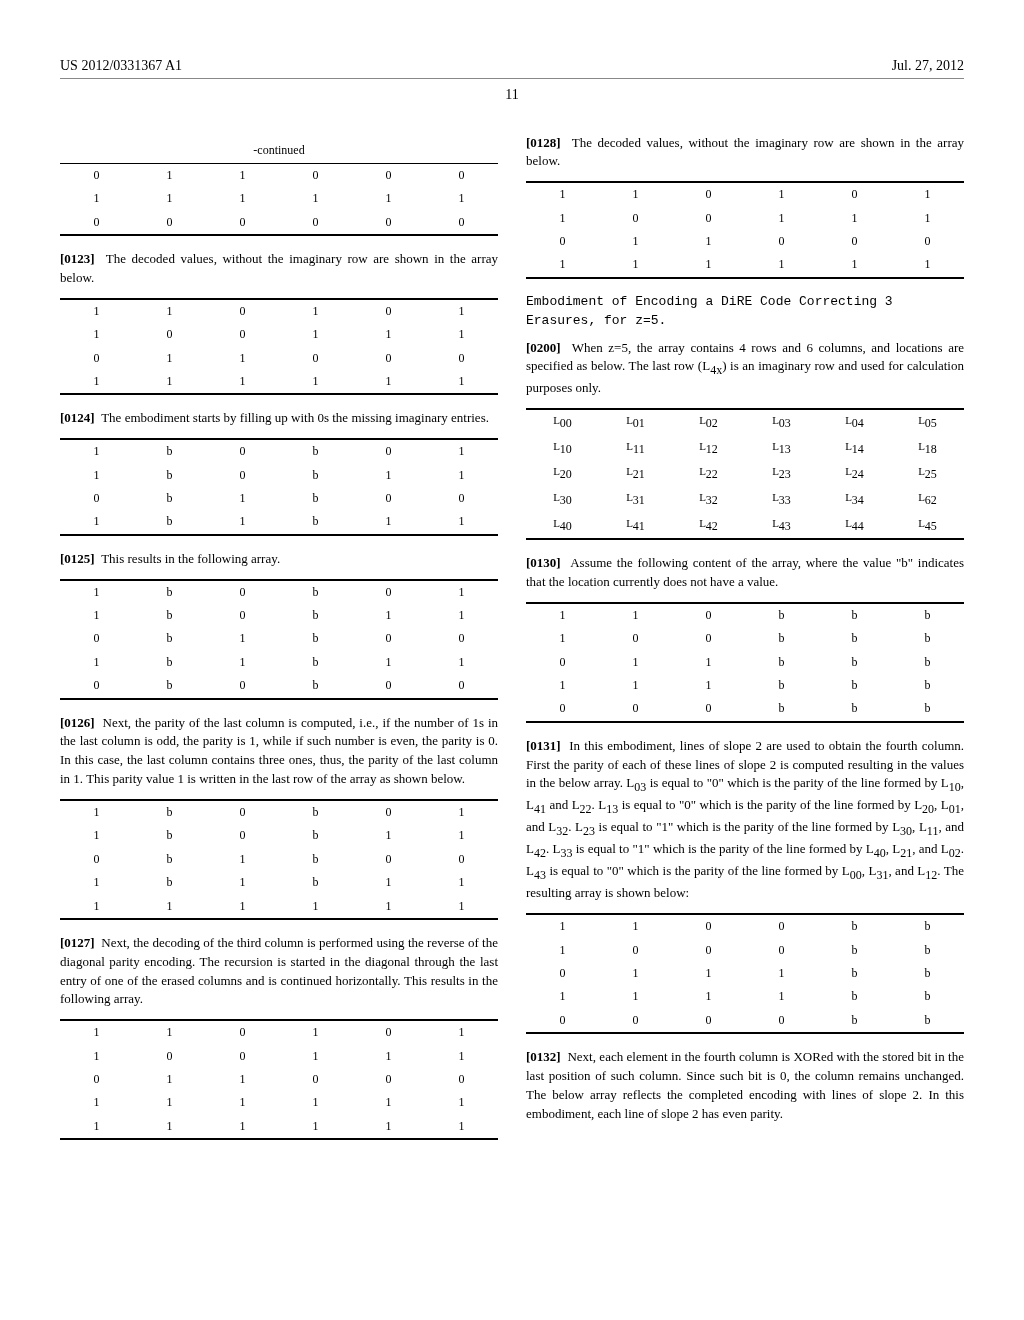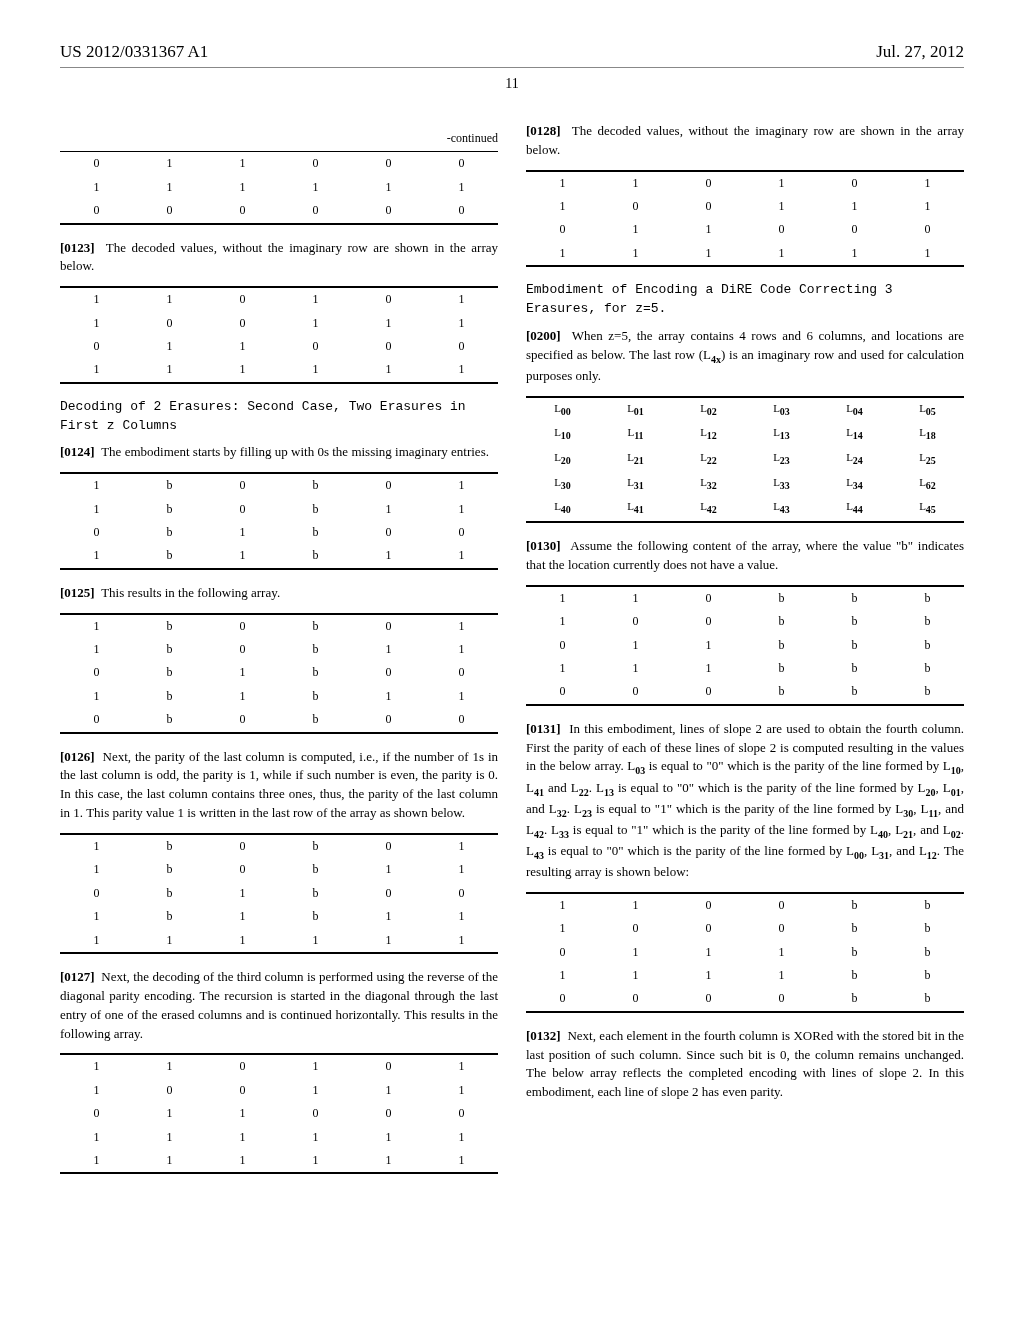--- a/index.html
+++ b/index.html
@@ -13,21 +13,21 @@
     width: 1024px;
     box-sizing: border-box;
   }
   .header {
     display: flex;
     justify-content: space-between;
     border-bottom: 1px solid #888;
     padding-bottom: 2px;
     margin-bottom: 6px;
   }
-  .header span { font-size: 17px; }
+  .header span { font-size: 14px; margin-top: 16px; }
   .page-num { text-align: center; font-size: 14px; margin-bottom: 28px; }
   .cols {
     display: flex;
     gap: 28px;
   }
   .col { flex: 1; min-width: 0; }
   .para { text-align: justify; margin: 0 0 10px 0; }
   .para .pnum { font-weight: bold; }
   .subhead { margin: 10px 0 8px 0; font-family: Liberation Mono, monospace; }
   table.datatbl {
@@ -38,26 +38,26 @@
     margin: 8px 0 14px 0;
     font-size: 12px;
   }
   table.datatbl td {
     text-align: center;
     padding: 3px 0;
     width: 16.6%;
   }
   table.datatbl.sub td { font-size: 11px; }
   .tbl-title {
-    text-align: right;
+    text-align: center;
     font-size: 12px;
     margin: 8px 0 0 0;
   }
   .tbl-title + table.datatbl { margin-top: 4px; }
-  .sub sub { font-size: 10px; font-weight: bold; }
+  .sub sub { font-size: 12px; }
 </style>
 </head>
 <body>
 
 <div class="header">
   <span>US 2012/0331367 A1</span>
   <span>Jul. 27, 2012</span>
 </div>
 <div class="page-num">11</div>
 
@@ -126,21 +126,20 @@
             <td>1</td>
             <td>1</td>
             <td>1</td>
             <td>1</td>
             <td>1</td>
             <td>1</td>
           </tr>
     </tbody>
       </table>
 
-    <p class="subhead">Decoding of 2 Erasures: Second Case, Two Erasures in First z Columns</p>
 
     <p class="para"><span class="pnum">[0124]</span>&nbsp;&nbsp;<span>The embodiment starts by filling up with 0s the missing imaginary entries.</span></p>
 
     <table class="datatbl">
       <tbody>
           <tr>
             <td>1</td>
             <td>b</td>
             <td>0</td>
             <td>b</td>

